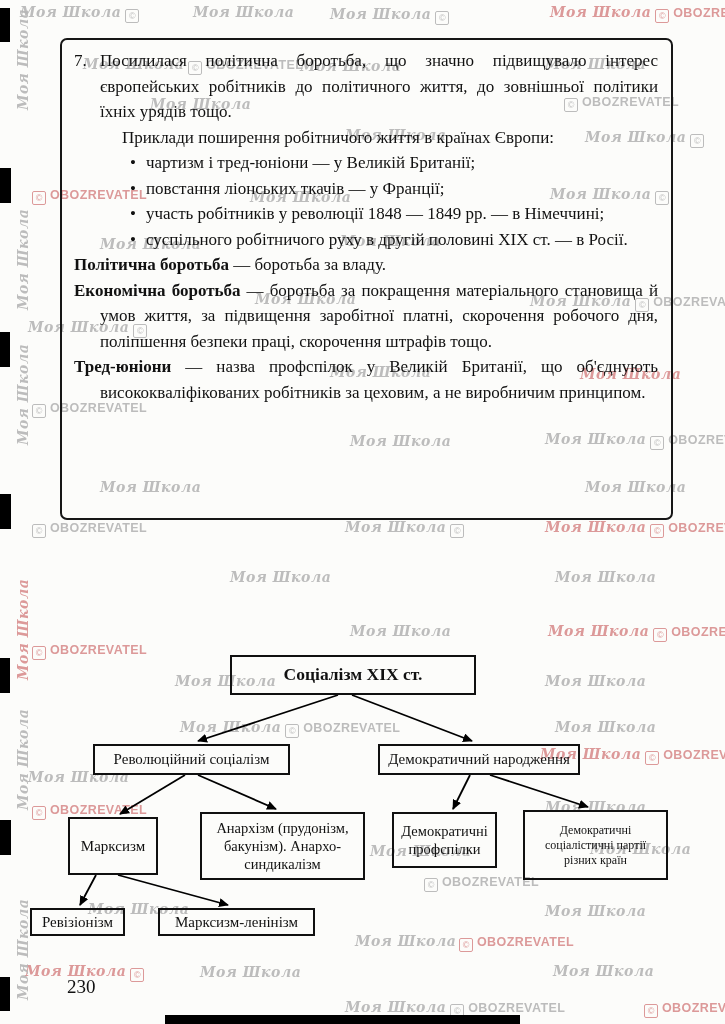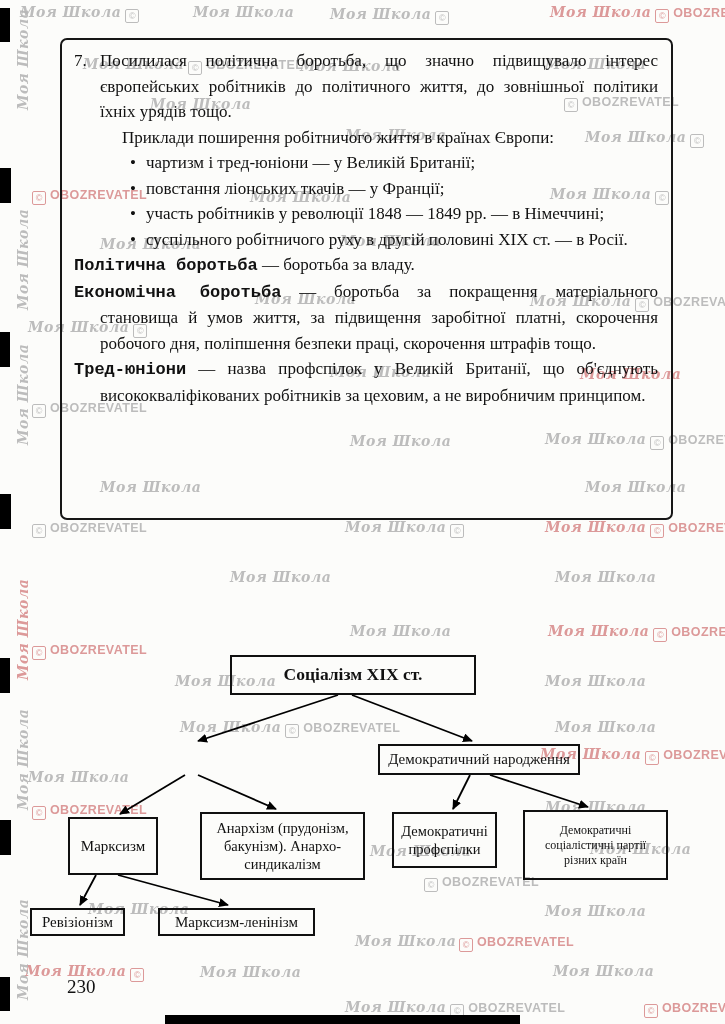--- a/index.html
+++ b/index.html
@@ -26,21 +26,21 @@
   .content-box { left:60px; top:38px; width:613px; min-height:482px;
                  border:2.5px solid #161616; border-radius:7px;
                  padding:8px 13px 10px 12px; font-size:17px; line-height:25.5px;
                  text-align:justify; hyphens:auto; }
   .item7 { padding-left:26px; text-indent:-26px; }
   .item7 .num { display:inline-block; width:26px; text-indent:0; }
   .examples { padding-left:48px; }
   .bullet { padding-left:72px; text-indent:-16px; }
   .bullet .bmark { display:inline-block; width:16px; text-indent:0; }
   .def { padding-left:26px; text-indent:-26px; }
-  .def b { font-weight:bold;font-family:Liberation Mono, monospace; }
+  .def b { font-weight:bold; }
 
   .intro { left:63px; top:533px; width:614px; font-size:17.5px; line-height:25px;
            text-align:justify; hyphens:auto; }
 
   .diagram { left:0; top:645px; width:725px; height:310px; }
   .diagram svg { position:absolute; left:0; top:0; }
   .dbox { position:absolute; border:2px solid #101010; background:transparent;
           display:flex; align-items:center; justify-content:center; text-align:center;
           font-size:15px; line-height:1.25; padding:2px 5px; }
   .n-root    { left:230px; top:10px;  width:246px; height:40px; font-weight:bold; font-size:17.5px; }
@@ -146,20 +146,21 @@
       <line x1="338" y1="50" x2="198" y2="96" stroke="#000" stroke-width="1.8" marker-end="url(#ah)"></line>
       <line x1="352" y1="50" x2="472" y2="96" stroke="#000" stroke-width="1.8" marker-end="url(#ah)"></line>
       <line x1="185" y1="130" x2="120" y2="169" stroke="#000" stroke-width="1.8" marker-end="url(#ah)"></line>
       <line x1="198" y1="130" x2="276" y2="164" stroke="#000" stroke-width="1.8" marker-end="url(#ah)"></line>
       <line x1="470" y1="130" x2="453" y2="164" stroke="#000" stroke-width="1.8" marker-end="url(#ah)"></line>
       <line x1="490" y1="130" x2="588" y2="162" stroke="#000" stroke-width="1.8" marker-end="url(#ah)"></line>
       <line x1="96" y1="230" x2="80" y2="260" stroke="#000" stroke-width="1.8" marker-end="url(#ah)"></line>
       <line x1="118" y1="230" x2="228" y2="260" stroke="#000" stroke-width="1.8" marker-end="url(#ah)"></line>
     </svg>
     <div class="dbox n-root">Соціалізм XIX ст.</div>
+    <div class="dbox n-rev">Революційний соціалізм</div>
     <div class="dbox n-dem">Демократичний народження</div>
     <div class="dbox n-marx">Марксизм</div>
     <div class="dbox n-anarch">Анархізм (прудонізм, бакунізм). Анархо-синдикалізм</div>
     <div class="dbox n-unions">Демократичні профспілки</div>
     <div class="dbox n-parties">Демократичні соціалістичні партії різних країн</div>
     <div class="dbox n-revis">Ревізіонізм</div>
     <div class="dbox n-ml">Марксизм-ленінізм</div>
   </div>
 
   <div class="content page-num">230</div>

